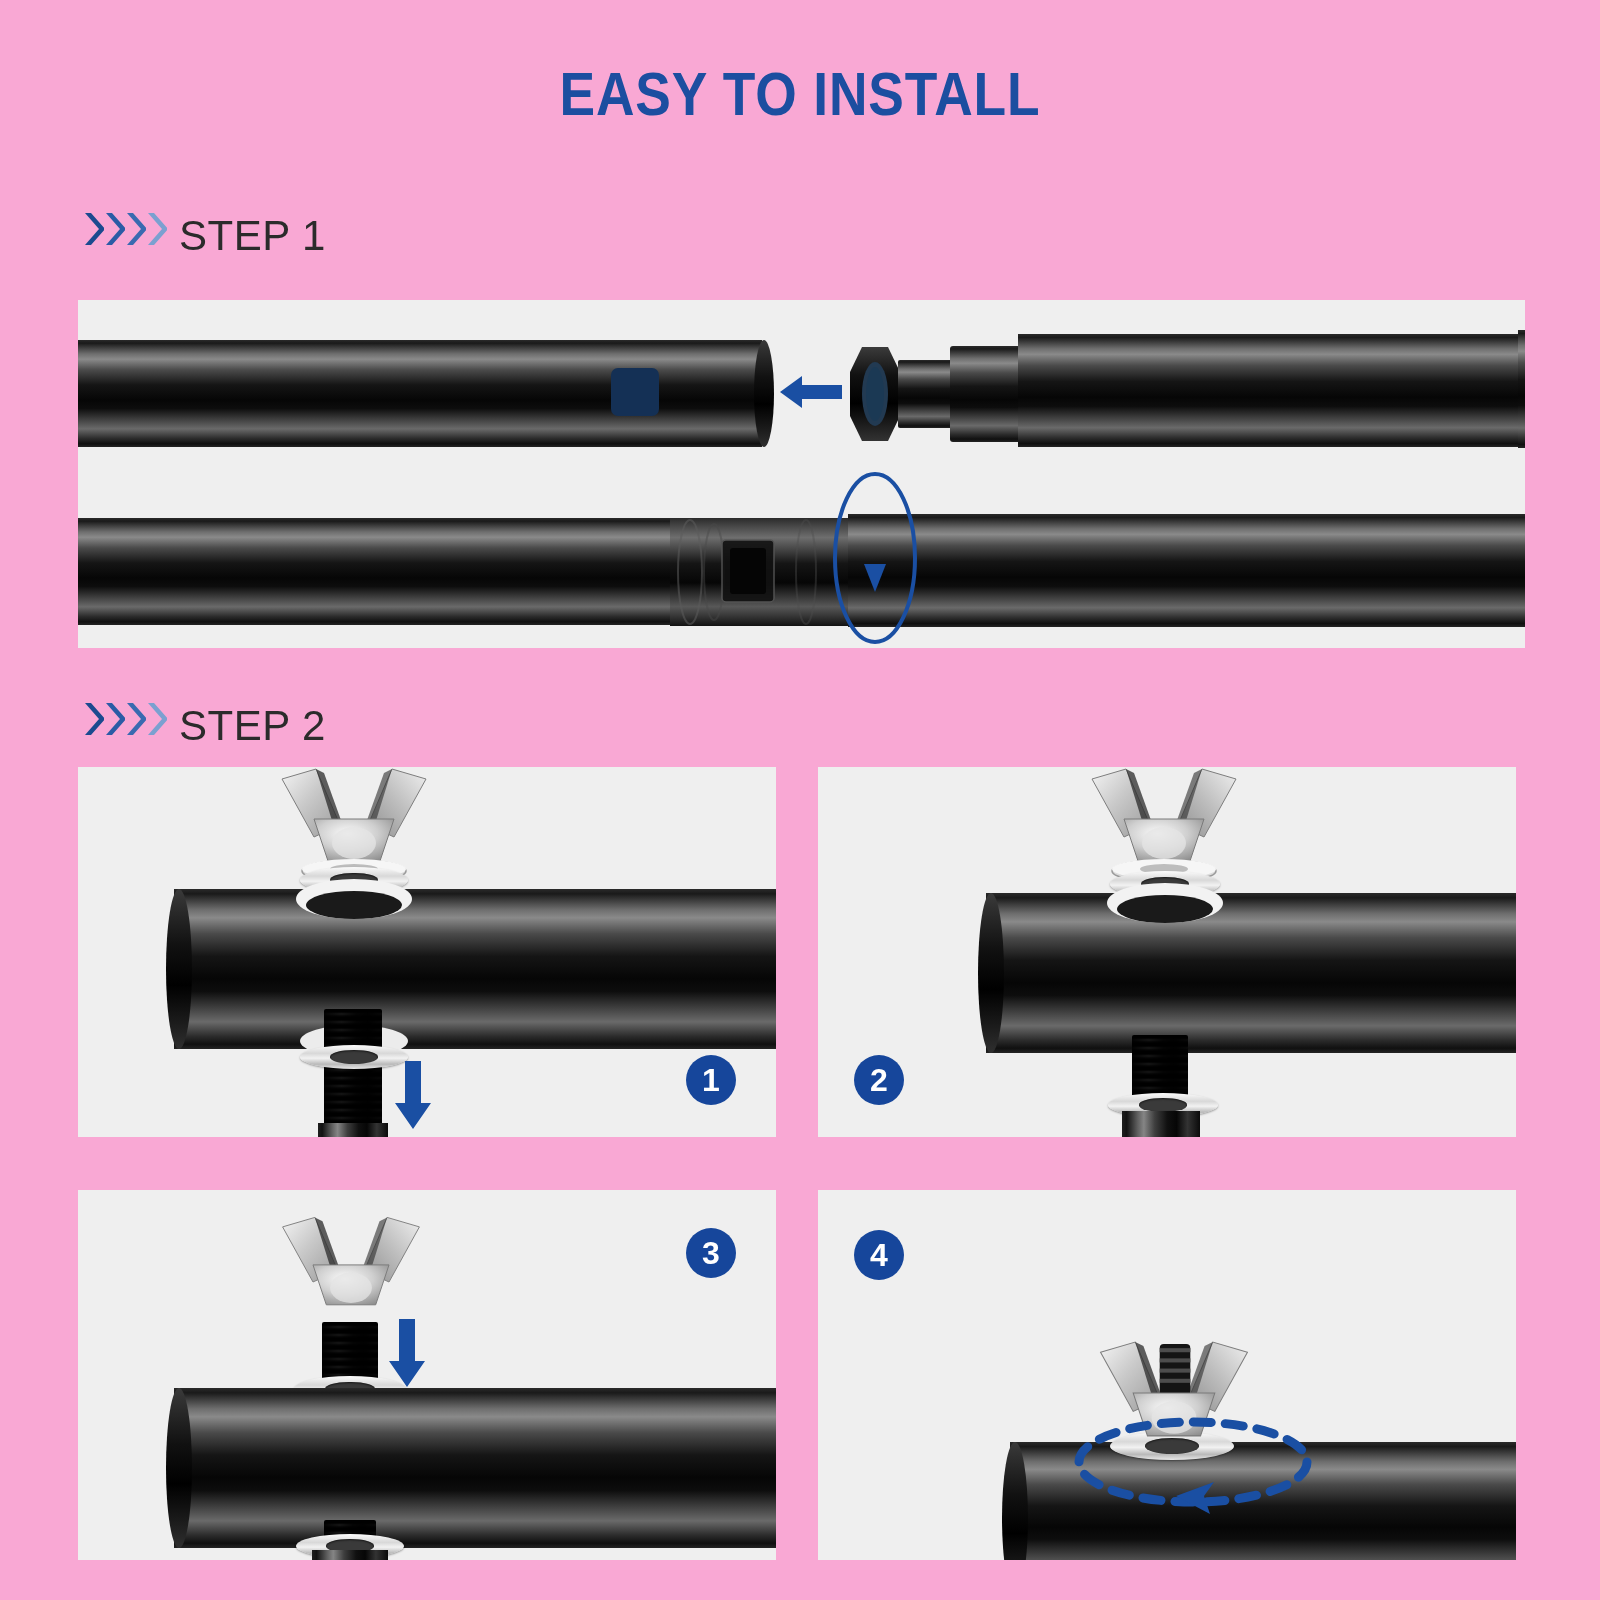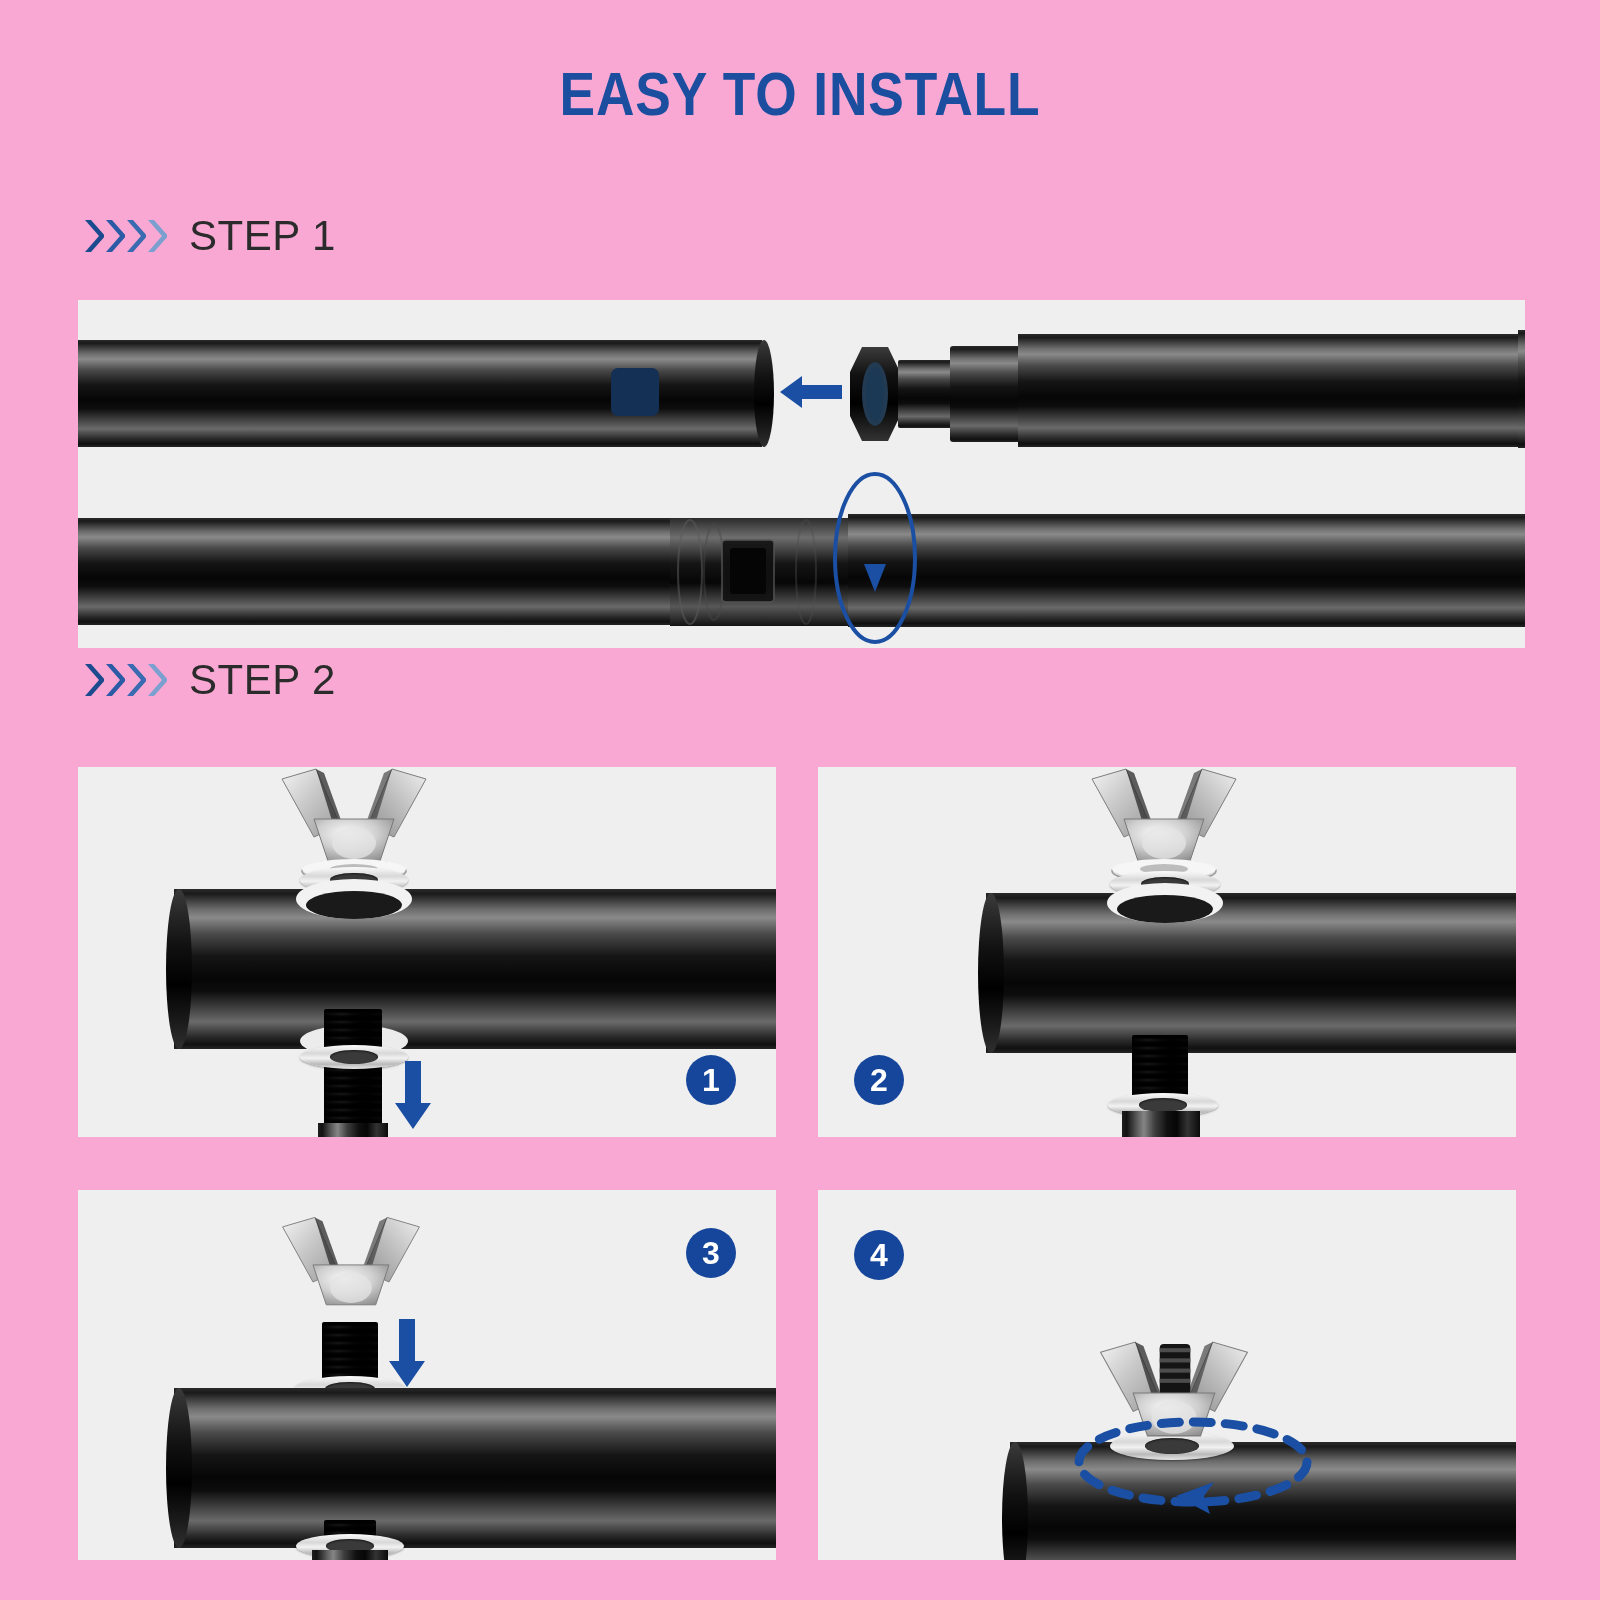--- a/index.html
+++ b/index.html
@@ -11,21 +11,21 @@
   .title{
     position:absolute;top:58px;left:0;width:1600px;text-align:center;
     font-family:"Liberation Sans",sans-serif;
     font-size:62px;font-weight:bold;letter-spacing:1px;
     color:#1c4ea0;
     transform:scaleX(.86);
     white-space:nowrap;
   }
 
   
-  .step-head{position:absolute;display:flex;align-items:center;gap:22px;}
+  .step-head{position:absolute;display:flex;align-items:flex-start;gap:12px;}
   .chevrons{display:flex;align-items:center;gap:1px;}
   .chev{width:20px;height:34px;}
   .step-label{
     font-size:42px;color:#2b2b2b;font-weight:500;letter-spacing:.5px;
     font-family:"Liberation Sans",sans-serif;white-space:nowrap;
   }
 
   
   .panel{position:absolute;background:#efefef;overflow:hidden;}
 
@@ -178,21 +178,21 @@
     </svg>
 
     <div class="tube" style="left:770px;top:214px;width:760px;height:113px;"></div>
 
     <svg class="rot" style="left:742px;top:168px;width:110px;height:180px;" viewBox="0 0 110 180">
       <ellipse cx="55" cy="90" rx="40" ry="84" fill="none" stroke="#1a4fa3" stroke-width="4"></ellipse>
       <path d="M44 96 L55 124 L66 96 Z" fill="#1a4fa3"></path>
     </svg>
   </div>
 
-  <div class="step-head" style="left:84px;top:656px;">
+  <div class="step-head" style="left:84px;top:702px;">
     <div class="chevrons">
       <svg class="chev" viewBox="0 0 20 34">
           <path d="M1 1 L15 17 L1 33 L7 33 L21 17 L7 1 Z" fill="#1b4a8f"></path>
         </svg>
       <svg class="chev" viewBox="0 0 20 34">
           <path d="M1 1 L15 17 L1 33 L7 33 L21 17 L7 1 Z" fill="#2b5ba5"></path>
         </svg>
       <svg class="chev" viewBox="0 0 20 34">
           <path d="M1 1 L15 17 L1 33 L7 33 L21 17 L7 1 Z" fill="#3a6ab0"></path>
         </svg>

